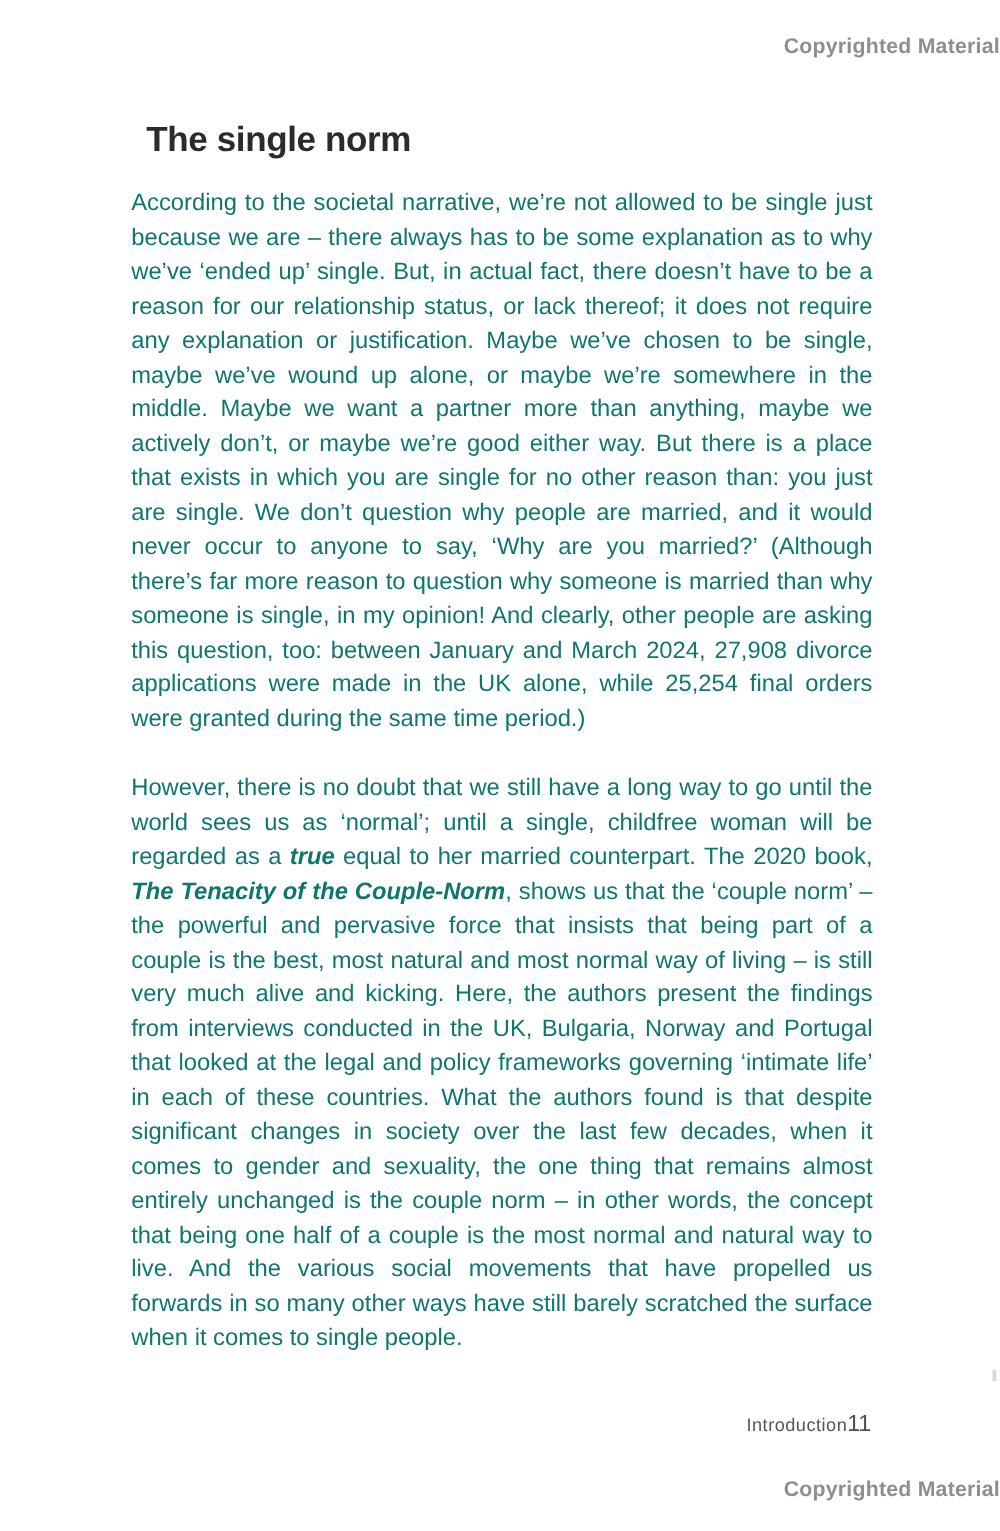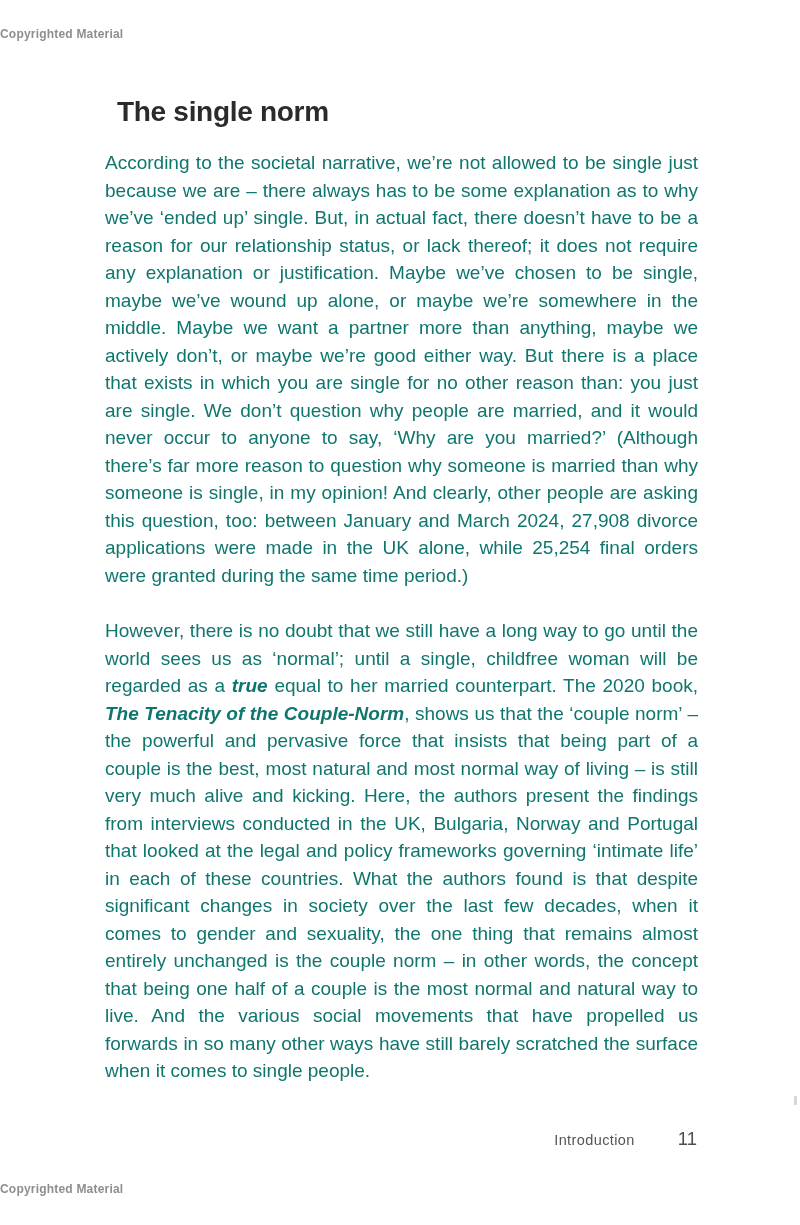--- a/index.html
+++ b/index.html
@@ -10,24 +10,24 @@
     height: 1225px;
     background: #ffffff;
     position: relative;
     font-family: "Liberation Sans", sans-serif;
     overflow: hidden;
   }
   .watermark {
     position: absolute;
     left: 0;
     width: 100%;
-    text-align: left;
+    text-align: right;
     color: #8e8e8e;
     font-weight: 700;
-    font-size: 12px;
+    font-size: 17px;
     letter-spacing: 0.2px;
   }
   .watermark.top { top: 27px; }
   .watermark.bottom { top: 1182px; }
   .content {
     position: absolute;
     left: 105px;
     top: 96px;
     width: 593px;
   }
@@ -48,25 +48,24 @@
     letter-spacing: 0px;
   }
   .body-text p.para:last-child { margin-bottom: 0; }
   .body-text em { font-style: italic; font-weight: bold; }
   .page-footer {
     position: absolute;
     top: 1128px;
     right: 103px;
     display: flex;
     align-items: baseline;
-    gap: 11px;
     color: #565656;
   }
   .page-footer .section-label { font-size: 14.5px; letter-spacing: 0.4px; }
-  .page-footer .page-number { font-size: 18.5px; color: #4e4e4e; margin-left: 32px; }
+  .page-footer .page-number { font-size: 18.5px; color: #4e4e4e; }
   .scan-artifact {
     position: absolute;
     right: 3px;
     top: 1096px;
     width: 3px;
     height: 9px;
     background: #cccccc;
     border-radius: 1px;
     opacity: 0.8;
   }

